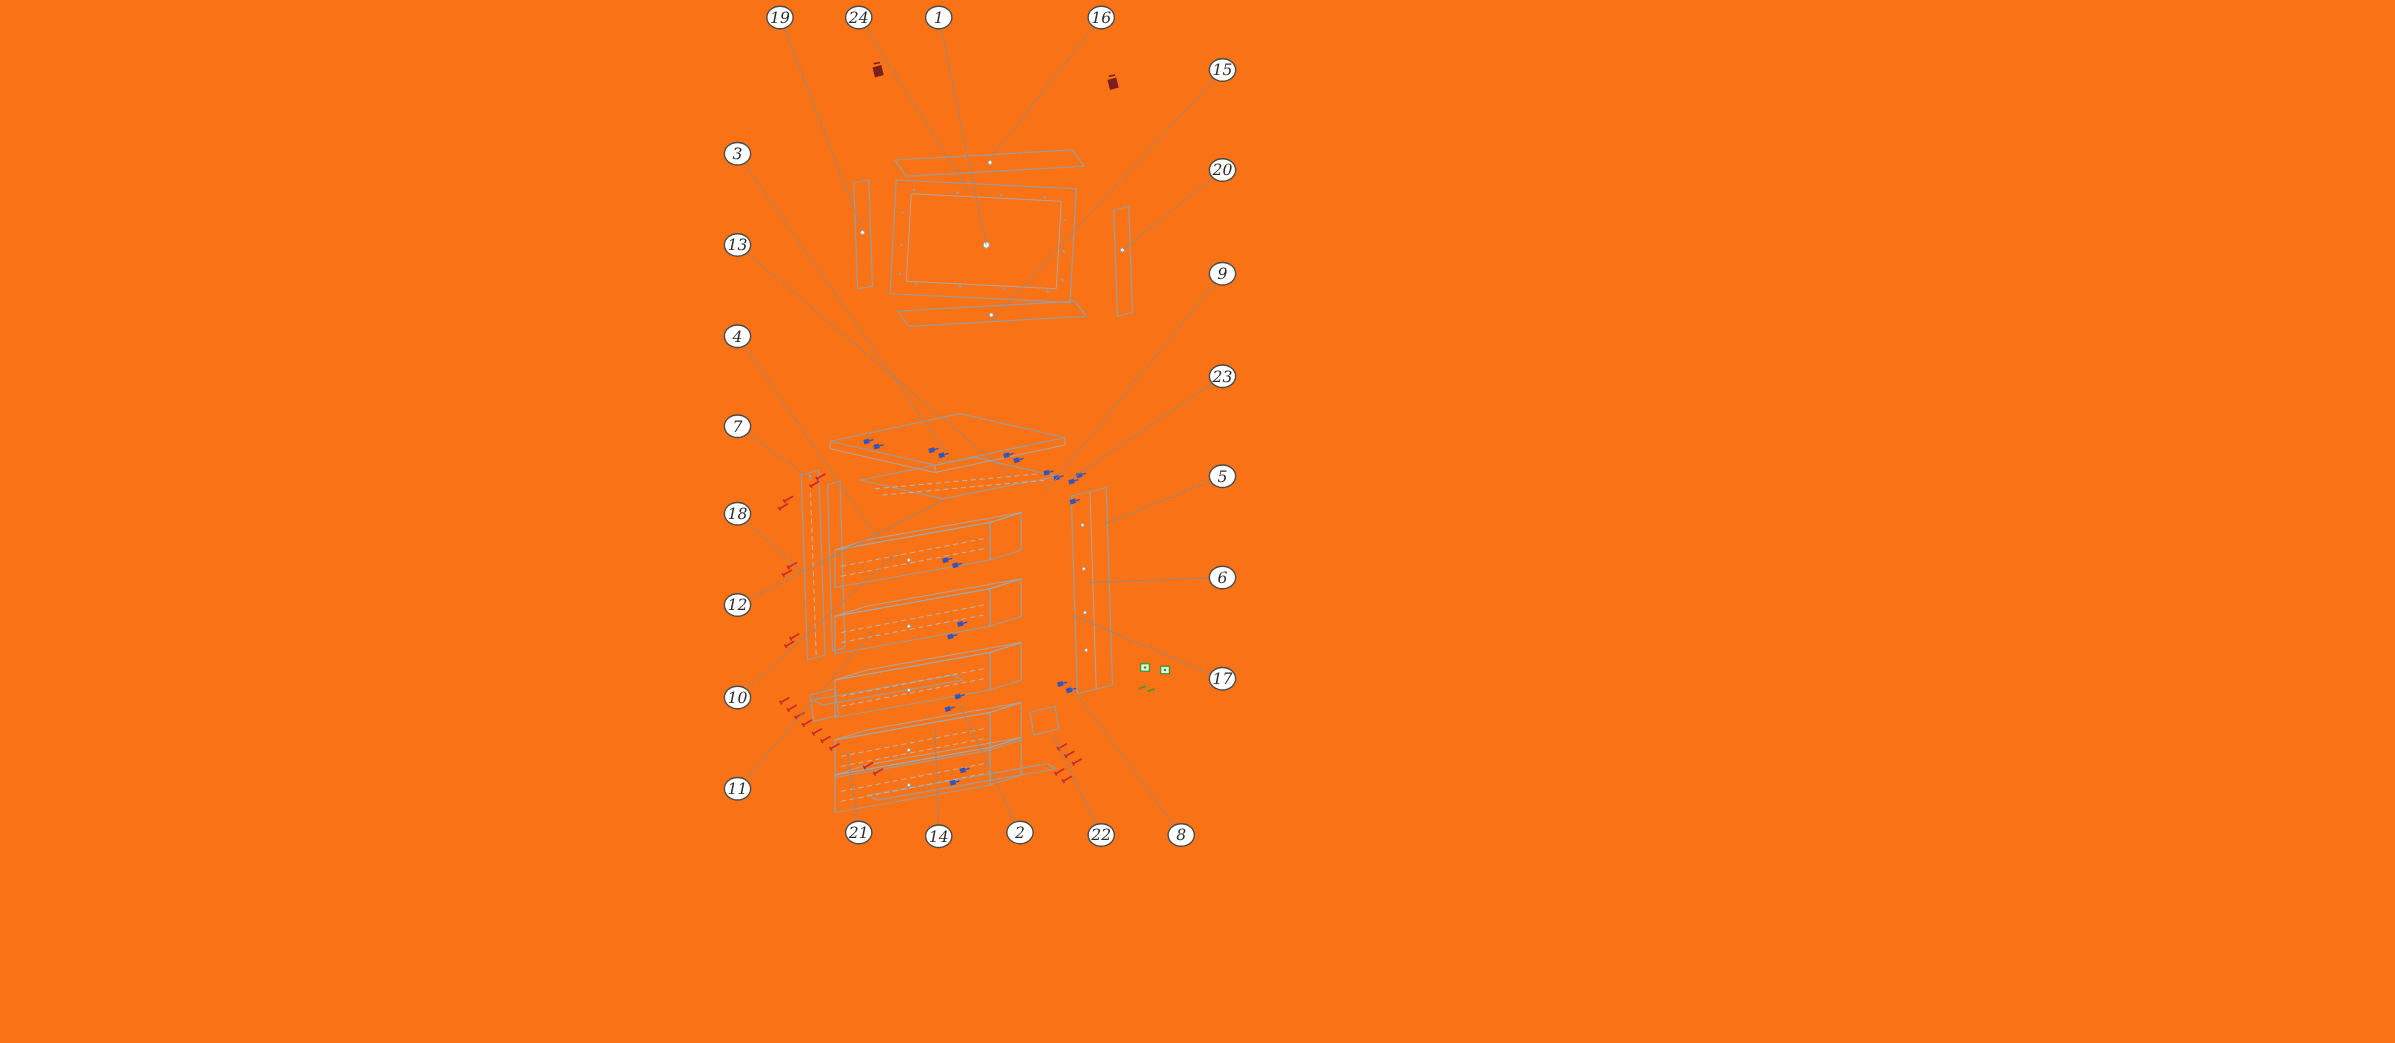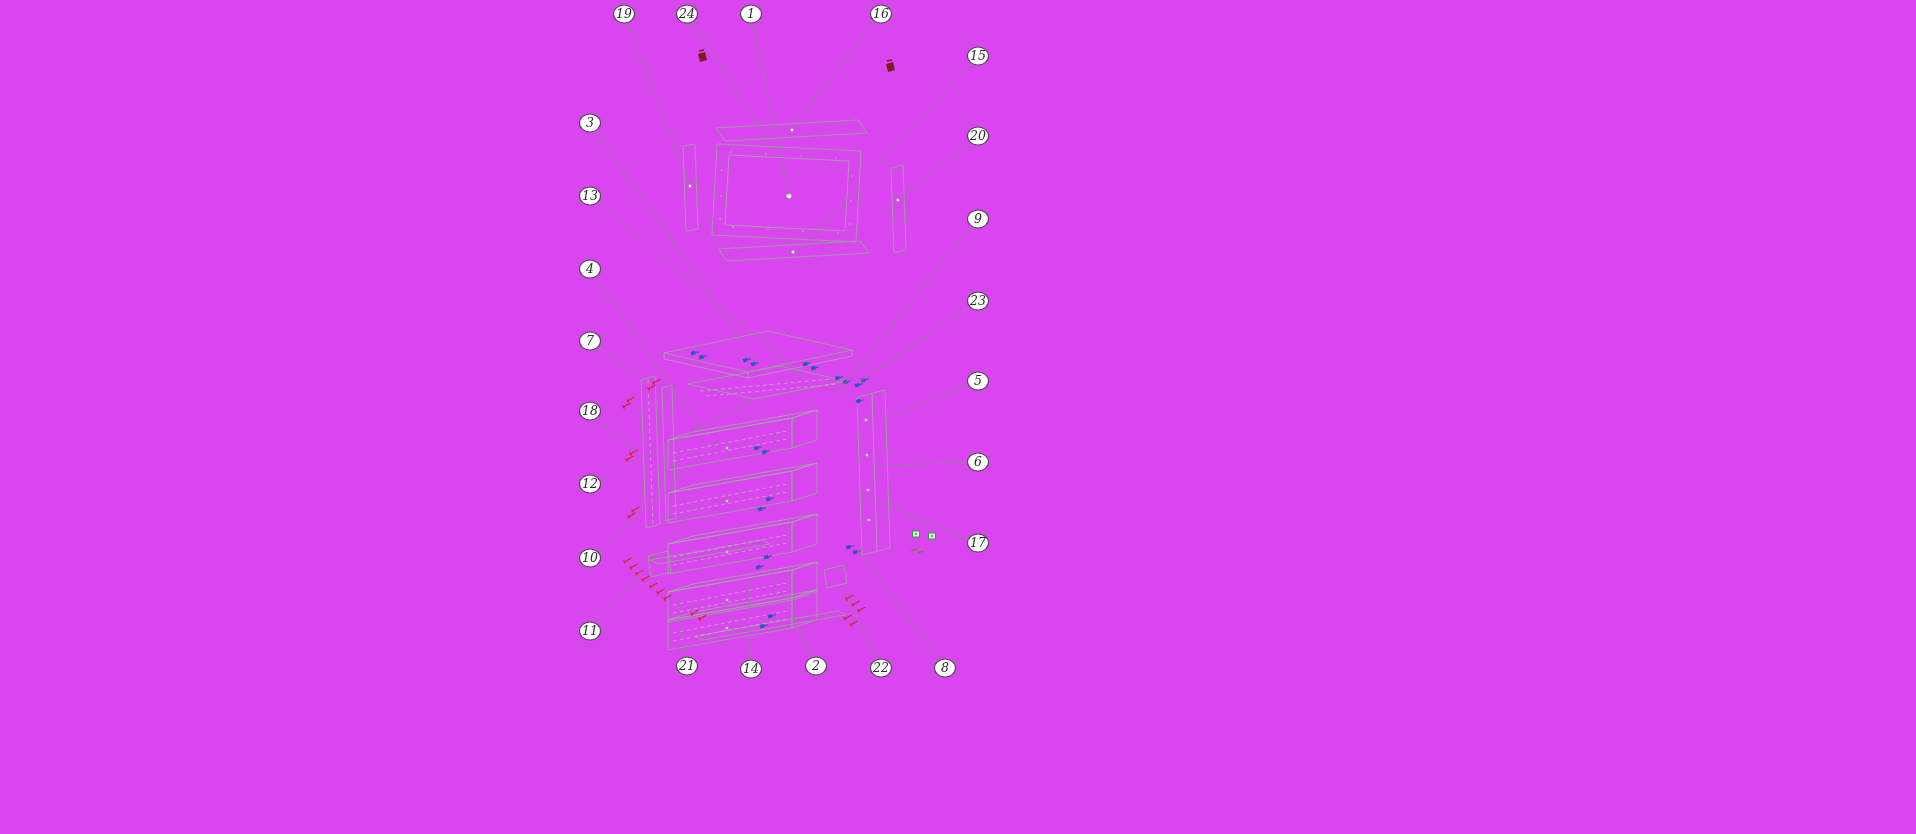--- a/index.html
+++ b/index.html
@@ -1,19 +1,19 @@
 <!DOCTYPE html>
 <html><head>
 <meta charset="utf-8">
 <style>
   html,body{margin:0;padding:0;background:#ffffff;}
   .canvas{
     position:relative;
     width:1916px;height:834px;
-    background:#d946ef;
+    background:#f97316;
     overflow:hidden;
     font-family:"DejaVu Serif", serif;
   }
   svg{display:block;}
   
   .outline{stroke:#9c9c9c;fill:none;stroke-width:1;}
   .outline-thin{stroke:#a8a8a8;fill:none;stroke-width:.8;}
   .dash{stroke:#b8b8b8;fill:none;stroke-width:.8;stroke-dasharray:4 3;}
   .hole{stroke:#9c9c9c;fill:#ffffff;stroke-width:.8;}
   .dot{fill:#9c9c9c;stroke:none;}

